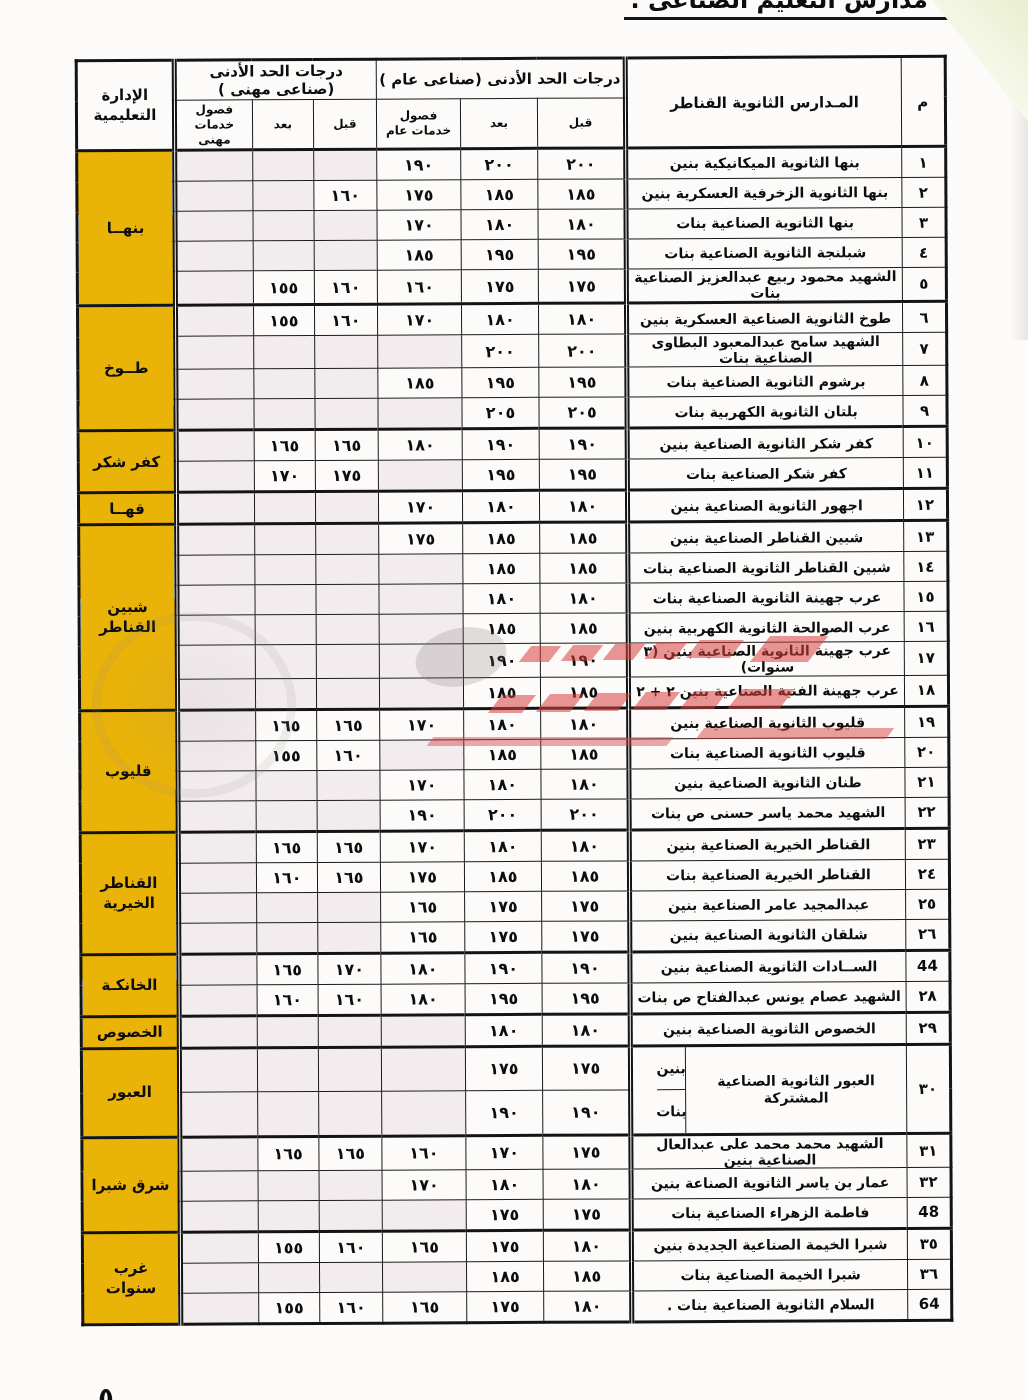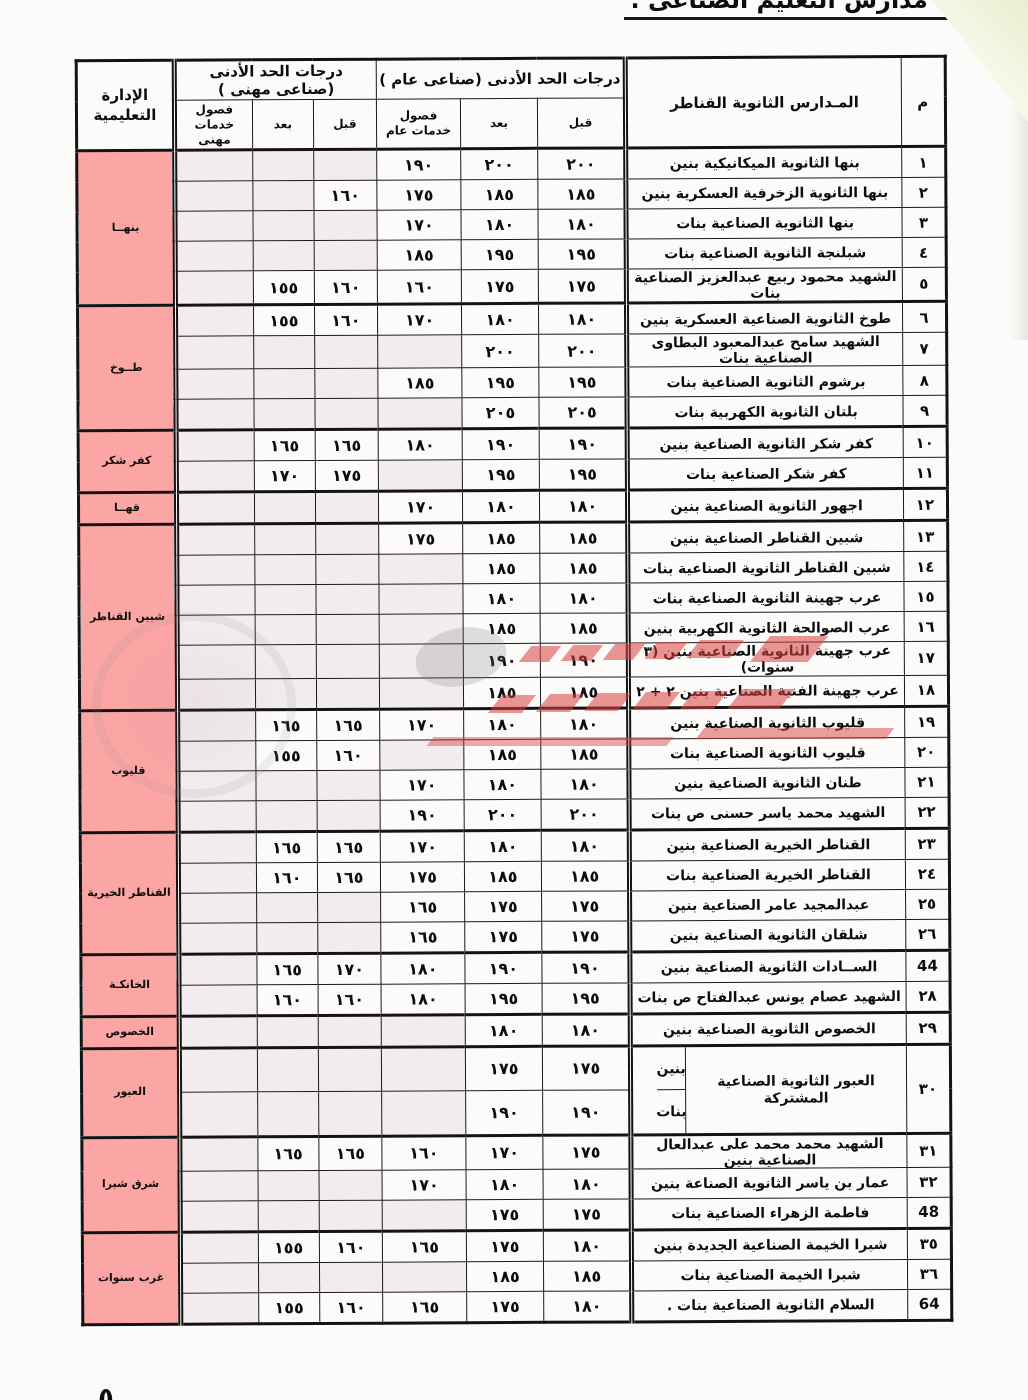--- a/index.html
+++ b/index.html
@@ -42,21 +42,21 @@
   th.h-school{font-size:16px;}
   th.h-group{font-size:14px;}
   th.h-admin{font-size:14.5px;line-height:1.3;}
   th.h-serv{font-size:13.5px;}
   tbody td{height:29px;font-weight:bold;}
   tbody tr.tall td{height:41px;}
   .c-num{font-size:15px;}
   .c-school{text-align:right;padding-right:9px;font-size:14px;line-height:1.15;}
   .c-val{font-size:16px;letter-spacing:1px;}
   .c-val.empty{background:#f3ecef;}
-  .c-admin{font-size:11px;line-height:1.35;background:#fca5a5;}
+  .c-admin{font-size:15px;line-height:1.35;background:#eab308;}
   
   td.c-school,th.h-school{border-left:5px double #141414;}
   td.c-admin,th.h-admin{border-right:5px double #141414;text-align:center;}
   tr.group-start td{border-top:3.2px solid #141414;}
   thead tr.h2 th{border-bottom:3px solid #141414;}
   
   td.c-school-split{padding:0;}
   .r30{display:flex;height:100%;min-height:86px;}
   .r30-name{flex:1;display:flex;align-items:center;justify-content:center;
     font-size:14px;font-weight:bold;padding:0 4px;}

